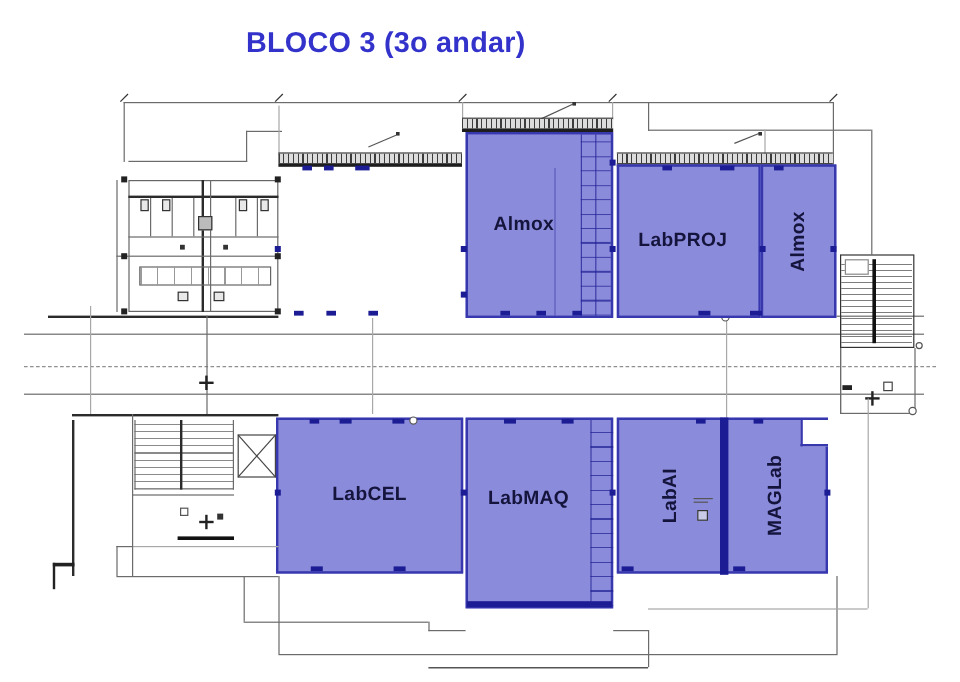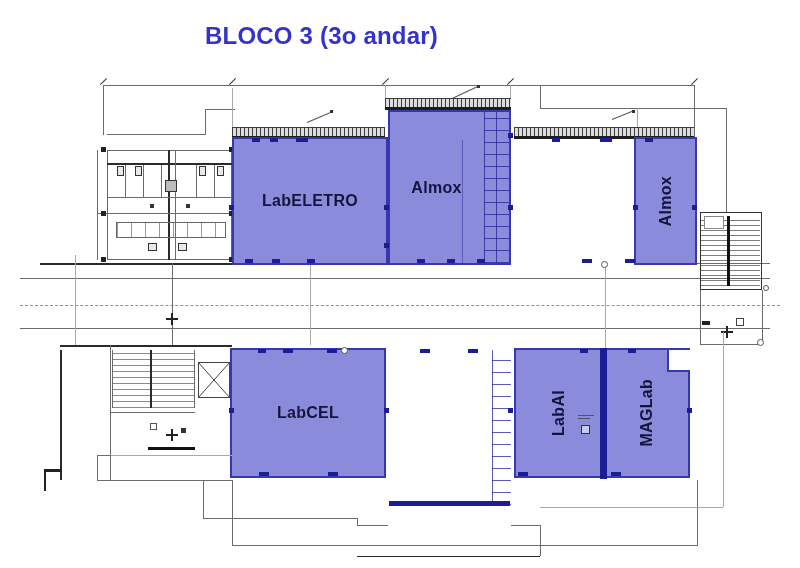--- a/index.html
+++ b/index.html
@@ -122,36 +122,39 @@
     <div class="ws" style="left:186px;top:204px;width:4px;height:4px;background:#333;"></div>
     <div class="fix" style="left:148px;top:243px;width:9px;height:8px;"></div>
     <div class="fix" style="left:178px;top:243px;width:9px;height:8px;"></div>
     <div class="ws" style="left:101px;top:147px;background:#222;"></div>
     <div class="ws" style="left:229px;top:147px;background:#222;"></div>
     <div class="ws" style="left:101px;top:211px;background:#222;"></div>
     <div class="ws" style="left:229px;top:211px;background:#222;"></div>
     <div class="ws" style="left:101px;top:257px;background:#222;"></div>
     <div class="ws" style="left:229px;top:257px;background:#222;"></div>
 
-    <div class="room" style="left:232px;top:137px;width:156px;height:128px;">
-      <span class="room-label">LabELETRO</span>
-    </div>
     <div class="room" style="left:388px;top:110px;width:123px;height:155px;">
       <span class="room-label" style="padding-right:26px;">Almox</span>
+    </div>
+    <div class="room" style="left:514px;top:137px;width:120px;height:128px;">
+      <span class="room-label" style="padding-right:10px;">LabPROJ</span>
     </div>
     <div class="room" style="left:634px;top:137px;width:63px;height:128px;">
       <span class="room-label vert">Almox</span>
     </div>
 
     <div class="vl" style="left:462px;top:140px;height:123px;background:rgba(35,35,150,.45);"></div>
     <div class="rungs" style="left:484px;top:112px;width:24px;height:151px;"></div>
     <div class="v" style="left:496px;top:112px;height:151px;background:rgba(35,35,150,.75);"></div>
 
     <div class="room" style="left:230px;top:348px;width:156px;height:130px;">
       <span class="room-label">LabCEL</span>
+    </div>
+    <div class="room" style="left:388px;top:348px;width:123px;height:159px;">
+      <span class="room-label" style="padding-right:18px;padding-bottom:24px;">LabMAQ</span>
     </div>
     <div class="room" style="left:514px;top:348px;width:89px;height:130px;">
       <span class="room-label vert">LabAI</span>
     </div>
     <div class="room" style="left:603px;top:348px;width:87px;height:130px;">
       <span class="room-label vert">MAGLab</span>
     </div>
     <div class="band" style="left:600px;top:348px;width:7px;height:131px;"></div>
     <div class="notch" style="left:667px;top:350px;width:23px;height:22px;"></div>
     <div class="band" style="left:389px;top:501px;width:121px;height:5px;"></div>

